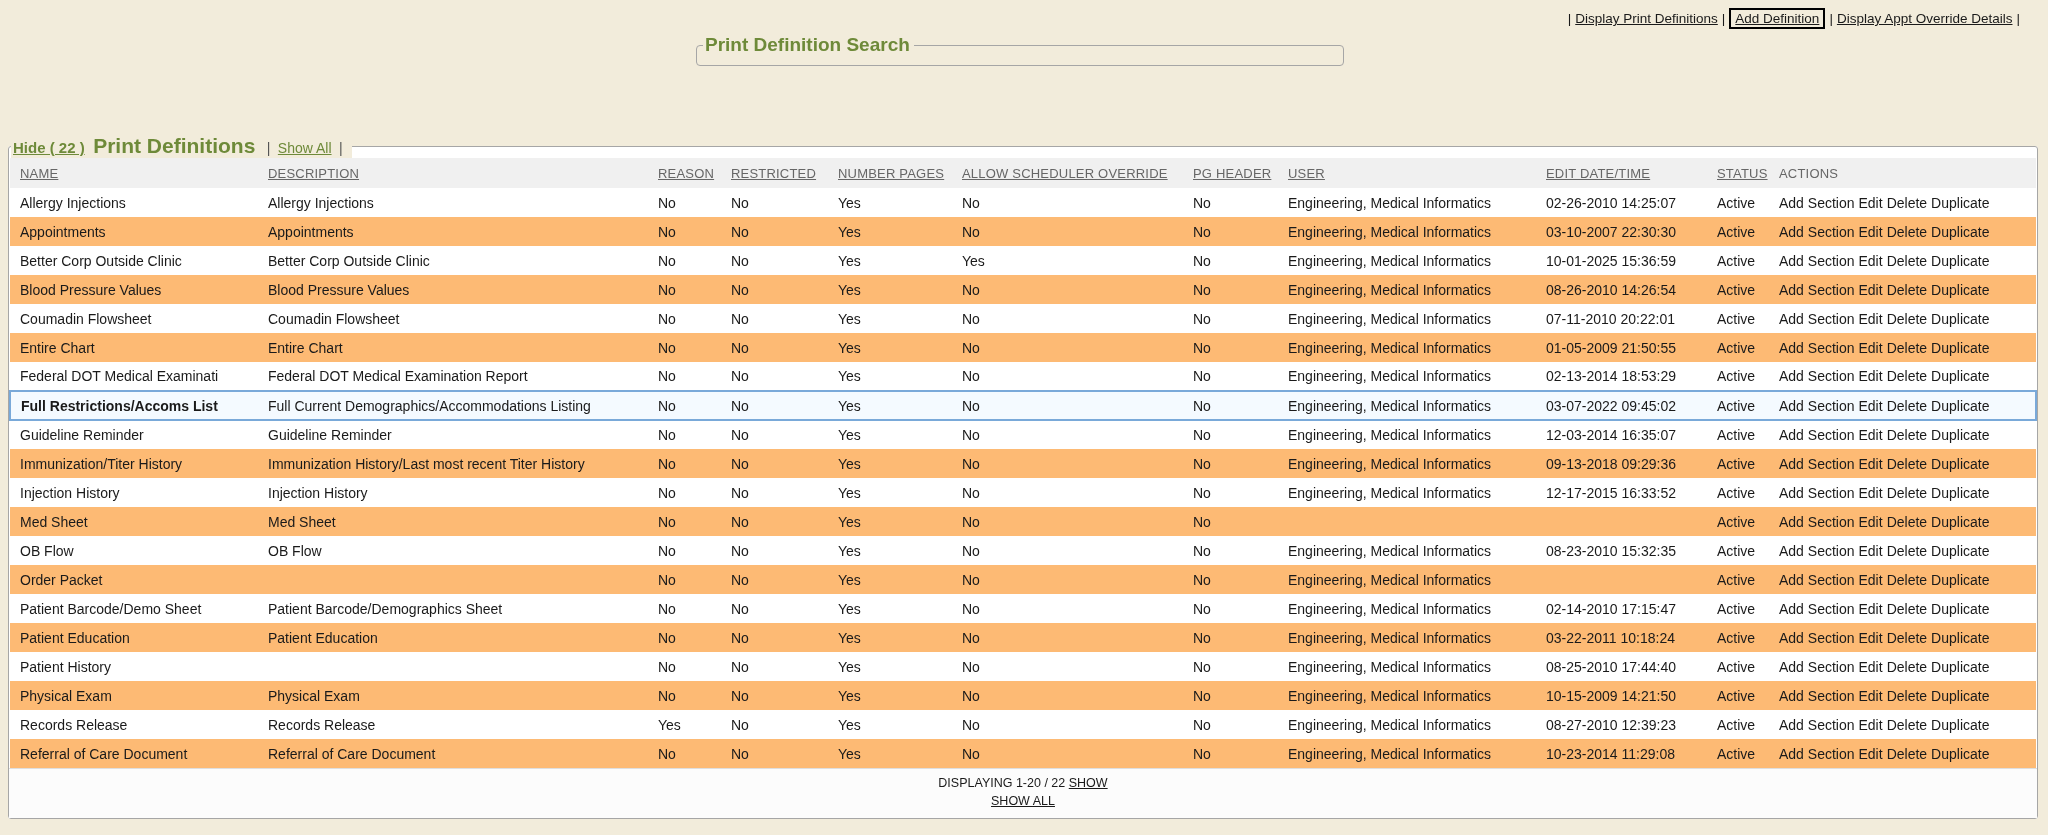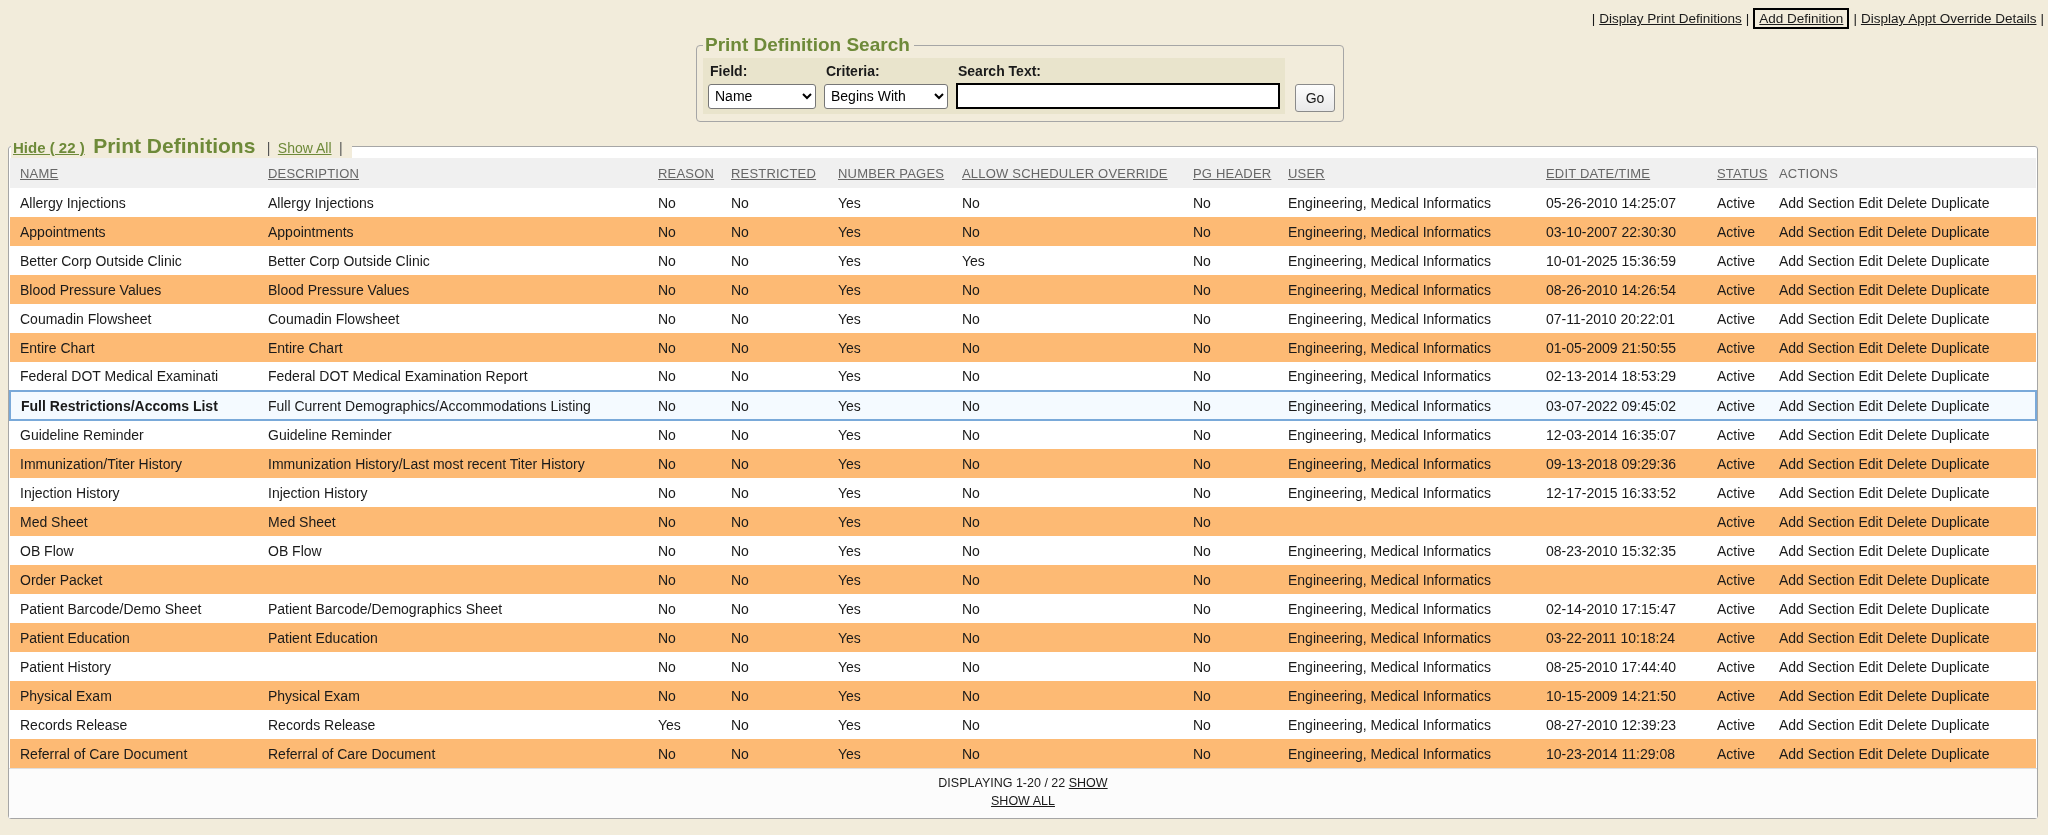--- a/index.html
+++ b/index.html
@@ -8,21 +8,21 @@
     background:#F2ECDB;
     font-family:"Liberation Sans", sans-serif;
     color:#1a1a1a;
     position:relative;
     overflow:hidden;
   }
   a { color:#1a1a1a; text-decoration:underline; cursor:pointer; }
 
   
   .topnav {
-    position:absolute; top:8px; right:0;
+    position:absolute; top:8px; right:24px;
     font-size:13.5px; white-space:nowrap;
   }
   .topnav .sep { text-decoration:none; margin:0 4px; }
   .topnav .boxed {
     border:2px solid #000; padding:1px 4px; display:inline-block;
   }
 
   
   fieldset { border:1px solid #A6A6A6; border-radius:4px; }
   .search-fs {
@@ -97,39 +97,20 @@
     text-align:center; font-size:12.5px; padding:5px 0 8px 0; line-height:18px;
   }
 </style>
 </head>
 <body>
 
 <div class="topnav" id="topnav"><span class="sep">|</span><a>Display Print Definitions</a><span class="sep">|</span><span class="boxed"><a>Add Definition</a></span><span class="sep">|</span><a>Display Appt Override Details</a><span class="sep">|</span></div>
 
 <fieldset class="search-fs">
   <legend>Print Definition Search</legend>
-  <div class="search-body">
-    <div class="search-strip">
-      <div class="grid-row">
-        <span class="lbl">Field:</span>
-        <span class="lbl">Criteria:</span>
-        <span class="lbl">Search Text:</span>
-      </div>
-      <div class="grid-row">
-        <select>
-          <option>Name</option>
-        </select>
-        <select>
-          <option>Begins With</option>
-        </select>
-        <input type="text" value="" style="">
-      </div>
-    </div>
-    <button class="go-btn">Go</button>
-  </div>
 </fieldset>
 
 <fieldset class="defs-fs">
   <legend>
     <a class="legend-hide">Hide ( 22 )</a>
     <span class="legend-title">Print Definitions</span>
     <span class="legend-sep">|</span>
     <a class="legend-show">Show All</a>
     <span class="legend-sep">|</span>
   </legend>
@@ -166,21 +147,21 @@
     <tbody id="tbody">
         <tr>
           <td>Allergy Injections</td>
           <td>Allergy Injections</td>
           <td>No</td>
           <td>No</td>
           <td>Yes</td>
           <td>No</td>
           <td>No</td>
           <td>Engineering, Medical Informatics</td>
-          <td>05-26-2010 14:25:07</td>
+          <td>02-26-2010 14:25:07</td>
           <td>Active</td>
           <td class="actions"><a>Add Section</a><a>Edit</a><a>Delete</a><a>Duplicate</a></td>
         </tr>
         <tr class="alt">
           <td>Appointments</td>
           <td>Appointments</td>
           <td>No</td>
           <td>No</td>
           <td>Yes</td>
           <td>No</td>

